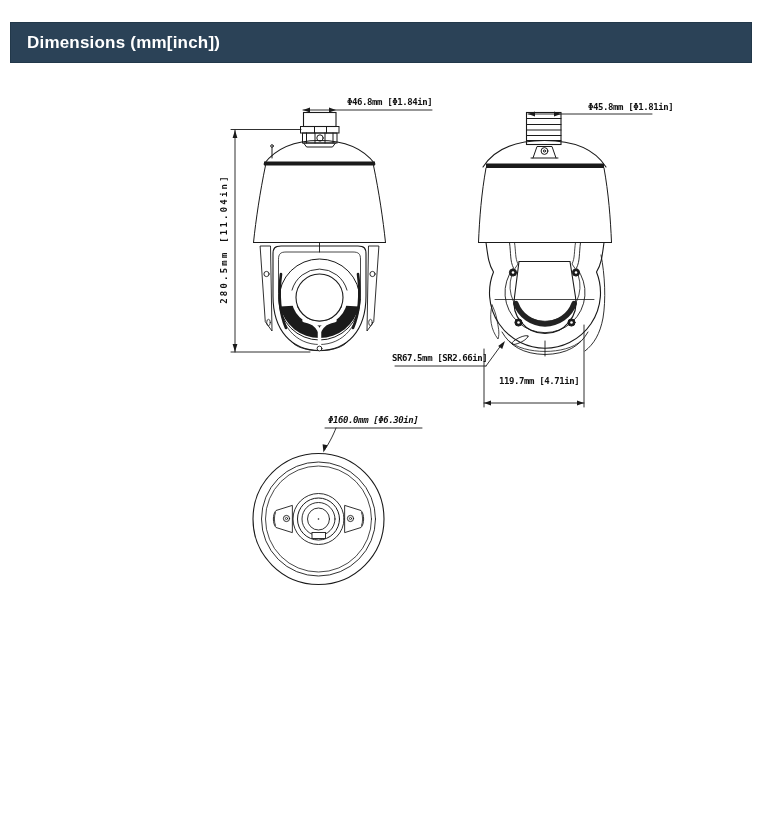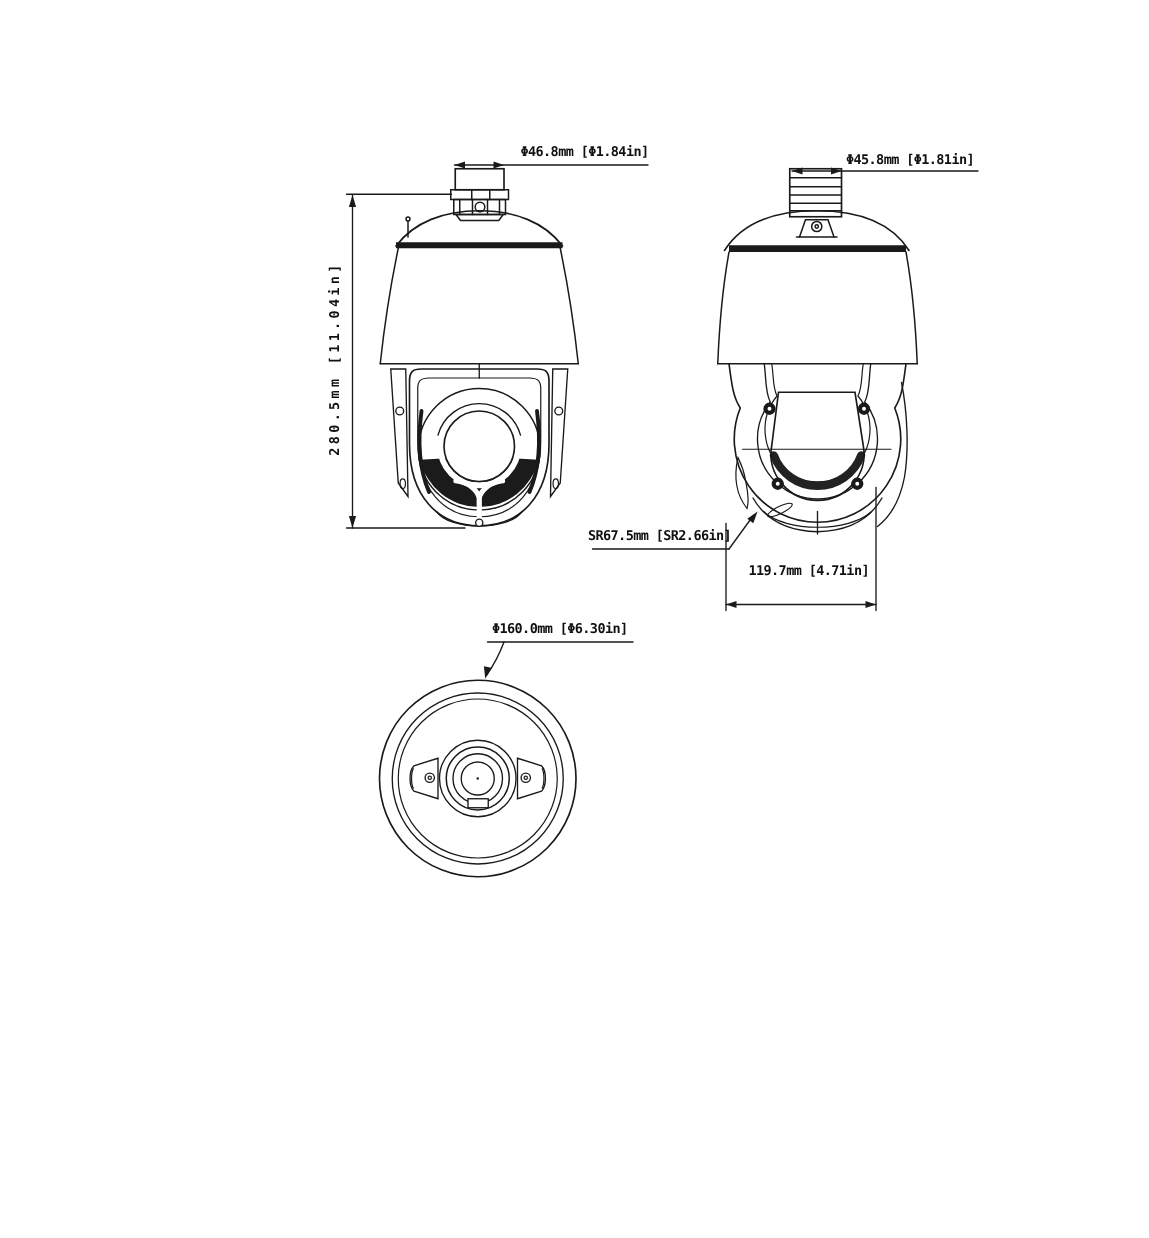--- a/index.html
+++ b/index.html
@@ -13,30 +13,33 @@
   .drawing{position:absolute;left:0;top:0;width:766px;height:825px;margin-left:48px;}
   svg{position:absolute;left:0;top:0;}
   .dim-label{position:absolute;font-family:"DejaVu Sans Mono",monospace;
              font-weight:700;font-size:9px;letter-spacing:-0.4px;color:#111;
              white-space:nowrap;}
   .dim-label-vert{position:absolute;left:101px;top:234px;width:150px;text-align:center;
              font-family:"DejaVu Sans Mono",monospace;font-weight:700;font-size:9px;
              letter-spacing:2.2px;color:#111;white-space:nowrap;
              transform:rotate(-90deg);}
   .lbl-front-top{left:299px;top:97px;}
-  .lbl-side-top{left:516px;top:102px;}
+  .lbl-side-top{left:540px;top:102px;}
   .lbl-sr{left:344px;top:353px;}
   .lbl-width{left:451px;top:376px;}
-  .lbl-bottom{left:280px;top:415px;}
+  .lbl-bottom{left:280px;top:415px;font-style:italic;}
 </style>
 </head>
 <body>
 
 <div class="page">
 
+  <div class="header">
+    <span class="header-title">Dimensions (mm[inch])</span>
+  </div>
 
   <div class="drawing">
 
     <svg width="766" height="825" viewBox="0 0 766 825">
       <g fill="none" stroke="#1a1a1a" stroke-width="1" stroke-linecap="round">
 
         <g>
 
           <rect x="255.5" y="112.5" width="32.5" height="14" stroke-width="1.1"></rect>
           <rect x="252.5" y="126.5" width="38.5" height="6.5"></rect>

